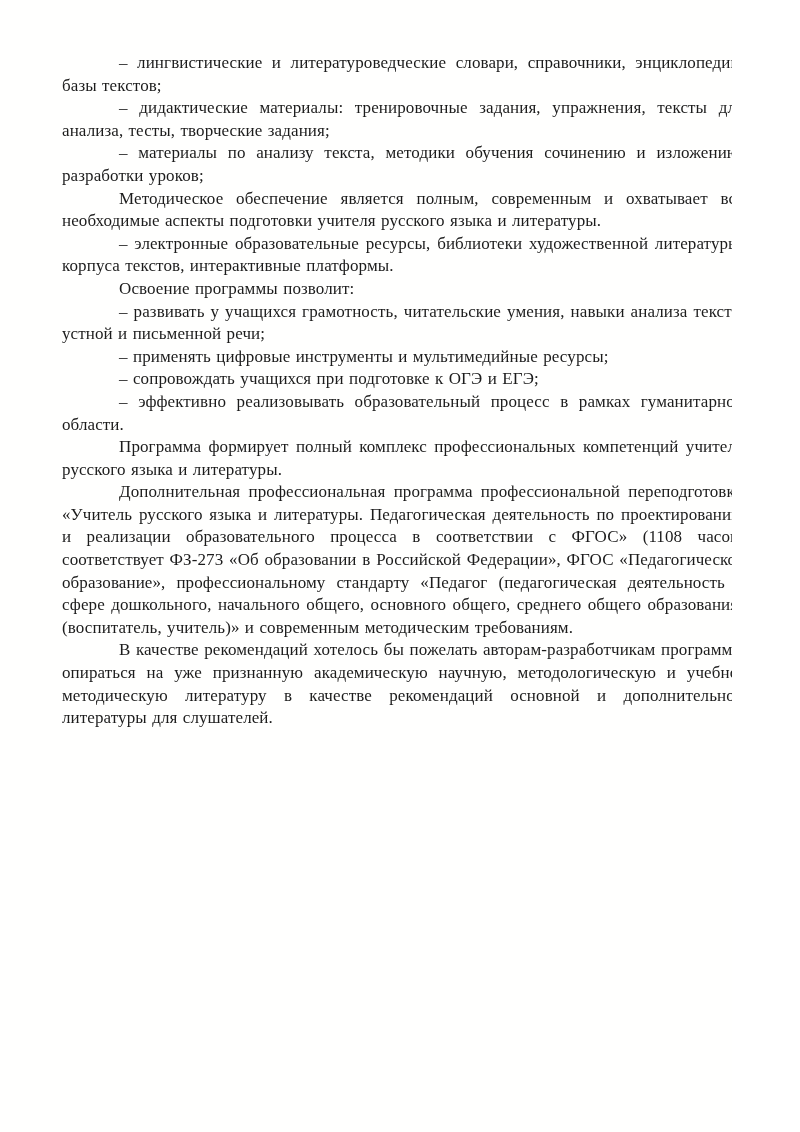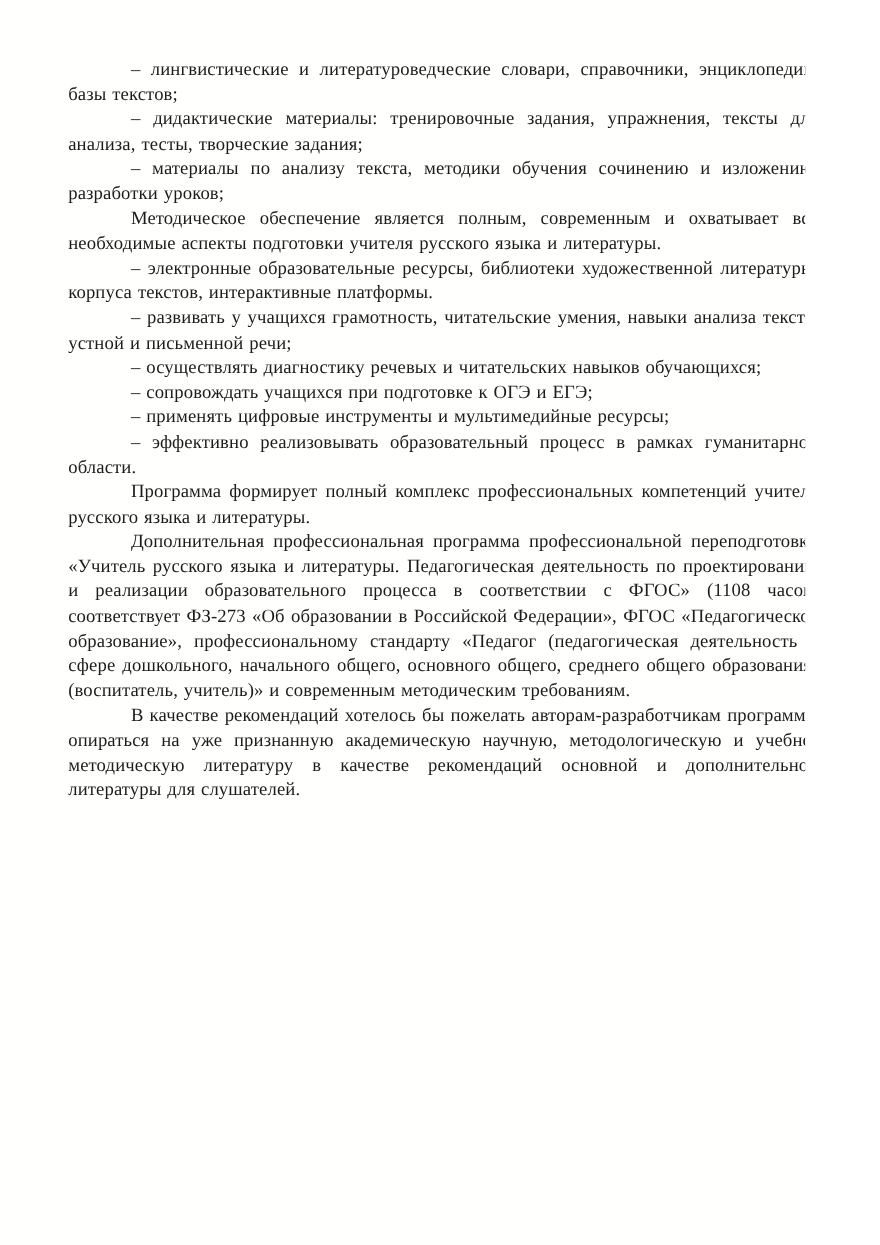--- a/index.html
+++ b/index.html
@@ -38,22 +38,22 @@
 </head>
 <body>
 
 <div class="page">
   <div class="doc-body">
       <p class="para">– лингвистические и литературоведческие словари, справочники, энциклопедии, базы текстов;</p>
       <p class="para">– дидактические материалы: тренировочные задания, упражнения, тексты для анализа, тесты, творческие задания;</p>
       <p class="para">– материалы по анализу текста, методики обучения сочинению и изложению, разработки уроков;</p>
       <p class="para">Методическое обеспечение является полным, современным и охватывает все необходимые аспекты подготовки учителя русского языка и литературы.</p>
       <p class="para">– электронные образовательные ресурсы, библиотеки художественной литературы, корпуса текстов, интерактивные платформы.</p>
+      <p class="para">Освоение программы позволит:</p>
       <p class="para">– развивать у учащихся грамотность, читательские умения, навыки анализа текста, устной и письменной речи;</p>
-      <p class="para">– осуществлять диагностику речевых и читательских навыков обучающихся;</p>
+      <p class="para">– применять цифровые инструменты и мультимедийные ресурсы;</p>
       <p class="para">– сопровождать учащихся при подготовке к ОГЭ и ЕГЭ;</p>
-      <p class="para">– применять цифровые инструменты и мультимедийные ресурсы;</p>
       <p class="para">– эффективно реализовывать образовательный процесс в рамках гуманитарной области.</p>
       <p class="para">Программа формирует полный комплекс профессиональных компетенций учителя русского языка и литературы.</p>
       <p class="para">Дополнительная профессиональная программа профессиональной переподготовки «Учитель русского языка и литературы. Педагогическая деятельность по проектированию и реализации образовательного процесса в соответствии с ФГОС» (1108 часов) соответствует ФЗ-273 «Об образовании в Российской Федерации», ФГОС «Педагогическое образование», профессиональному стандарту «Педагог (педагогическая деятельность в сфере дошкольного, начального общего, основного общего, среднего общего образования) (воспитатель, учитель)» и современным методическим требованиям.</p>
       <p class="para">В качестве рекомендаций хотелось бы пожелать авторам-разработчикам программы опираться на уже признанную академическую научную, методологическую и учебно-методическую литературу в качестве рекомендаций основной и дополнительной литературы для слушателей.</p>
     </div>
 </div>
 
 </body></html>

